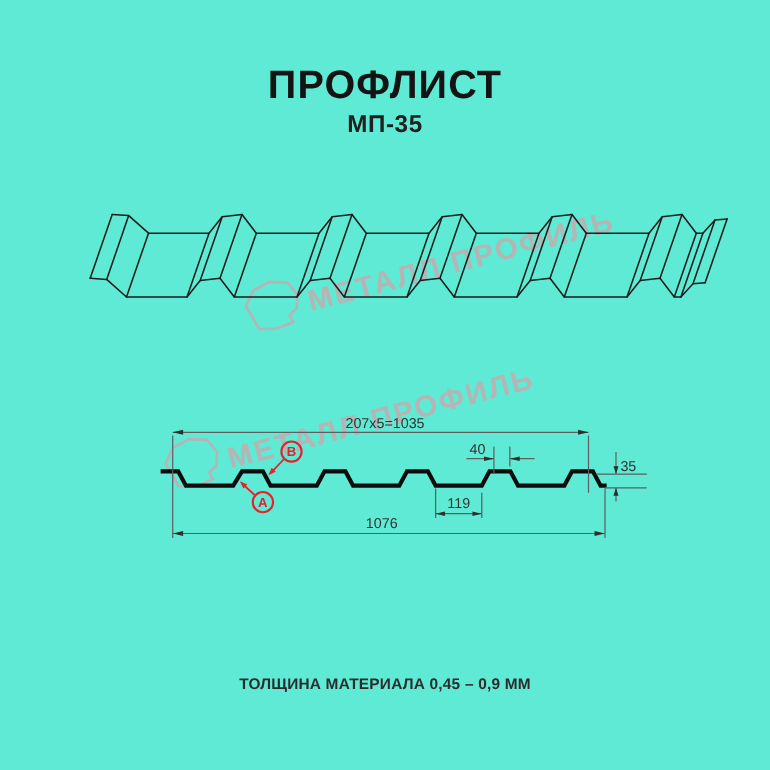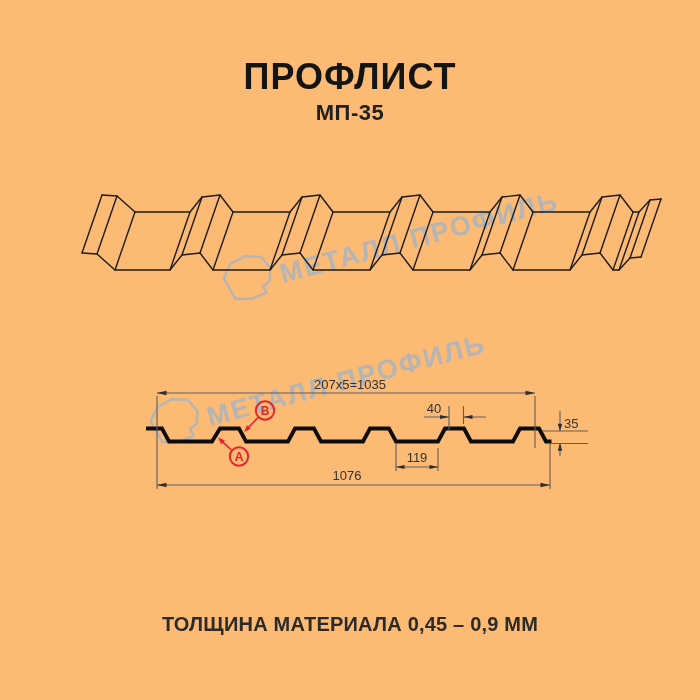--- a/index.html
+++ b/index.html
@@ -1,30 +1,30 @@
 <!DOCTYPE html>
 <html><head>
 <meta charset="utf-8">
 <style>
   html,body{margin:0;padding:0;background:#ffffff;}
   .canvas{
-    position:relative;width:700px;height:700px;background:#fdba74;
+    position:relative;width:700px;height:700px;background:#5eead4;
     font-family:"Liberation Sans", sans-serif;overflow:hidden;
   }
   .page-title{
     position:absolute;top:56px;left:0;right:0;text-align:center;
     font-size:36px;font-weight:800;letter-spacing:1px;color:#141414;
   }
   .page-subtitle{
     position:absolute;top:100px;left:0;right:0;text-align:center;
     font-size:22px;font-weight:700;letter-spacing:0.5px;color:#202020;
   }
   .footer-note{
     position:absolute;top:613px;left:0;right:0;text-align:center;
-    font-size:20px;font-weight:700;letter-spacing:0.2px;color:#2b2b2b;
+    font-size:14px;font-weight:700;letter-spacing:0.2px;color:#2b2b2b;
   }
   svg{position:absolute;top:0;left:0;}
   .dim-line{stroke:#5f5f5f;stroke-width:1.1;fill:none;}
   .dim-arrow{fill:#2e2e2e;stroke:none;}
   .dim-text{font-family:"Liberation Sans",sans-serif;font-size:13px;fill:#333333;}
   .thick-profile{stroke:#0d0d0d;stroke-width:3.8;fill:none;stroke-linejoin:miter;}
   .sheet-line{stroke:#1c1c1c;stroke-width:1.4;fill:none;stroke-linejoin:round;stroke-linecap:round;}
   .wm-logo{stroke:#b5b5b5;stroke-width:2.4;fill:none;stroke-linejoin:round;}
   .wm-text{font-family:"Liberation Sans",sans-serif;font-size:27px;font-weight:700;letter-spacing:2px;fill:#b5b5b5;}
   .red-line{stroke:#e62129;stroke-width:1.6;fill:none;}

